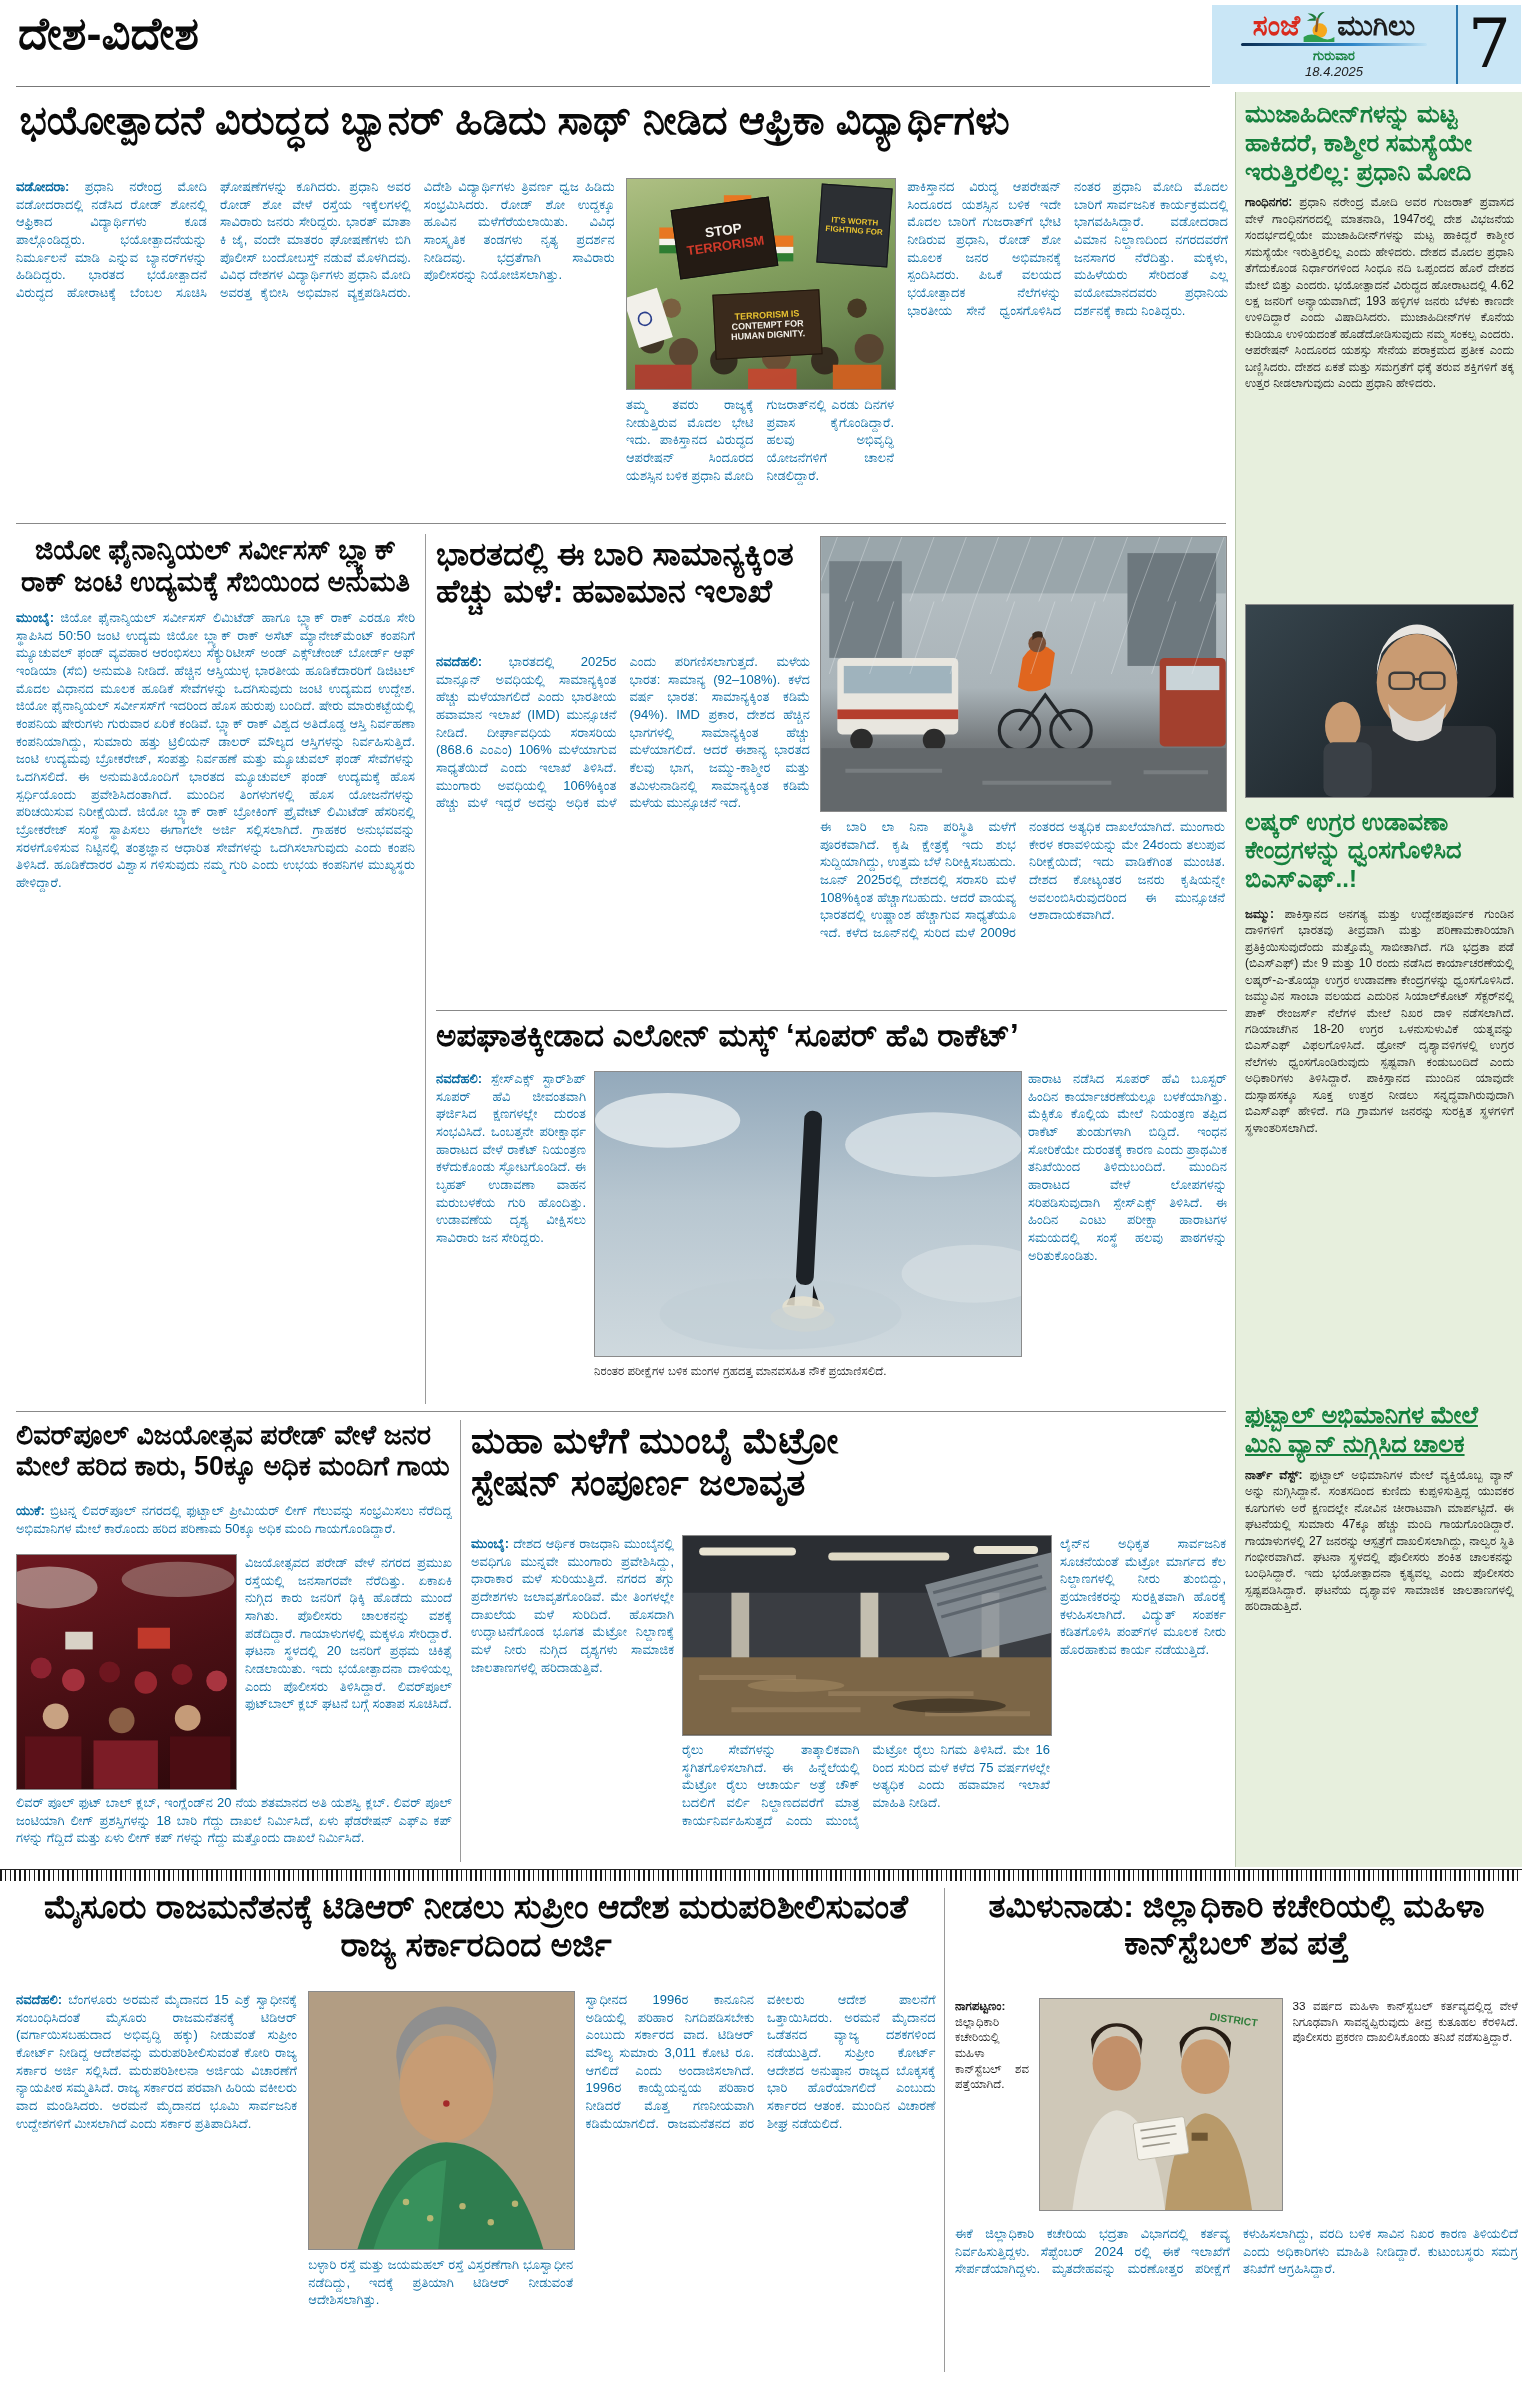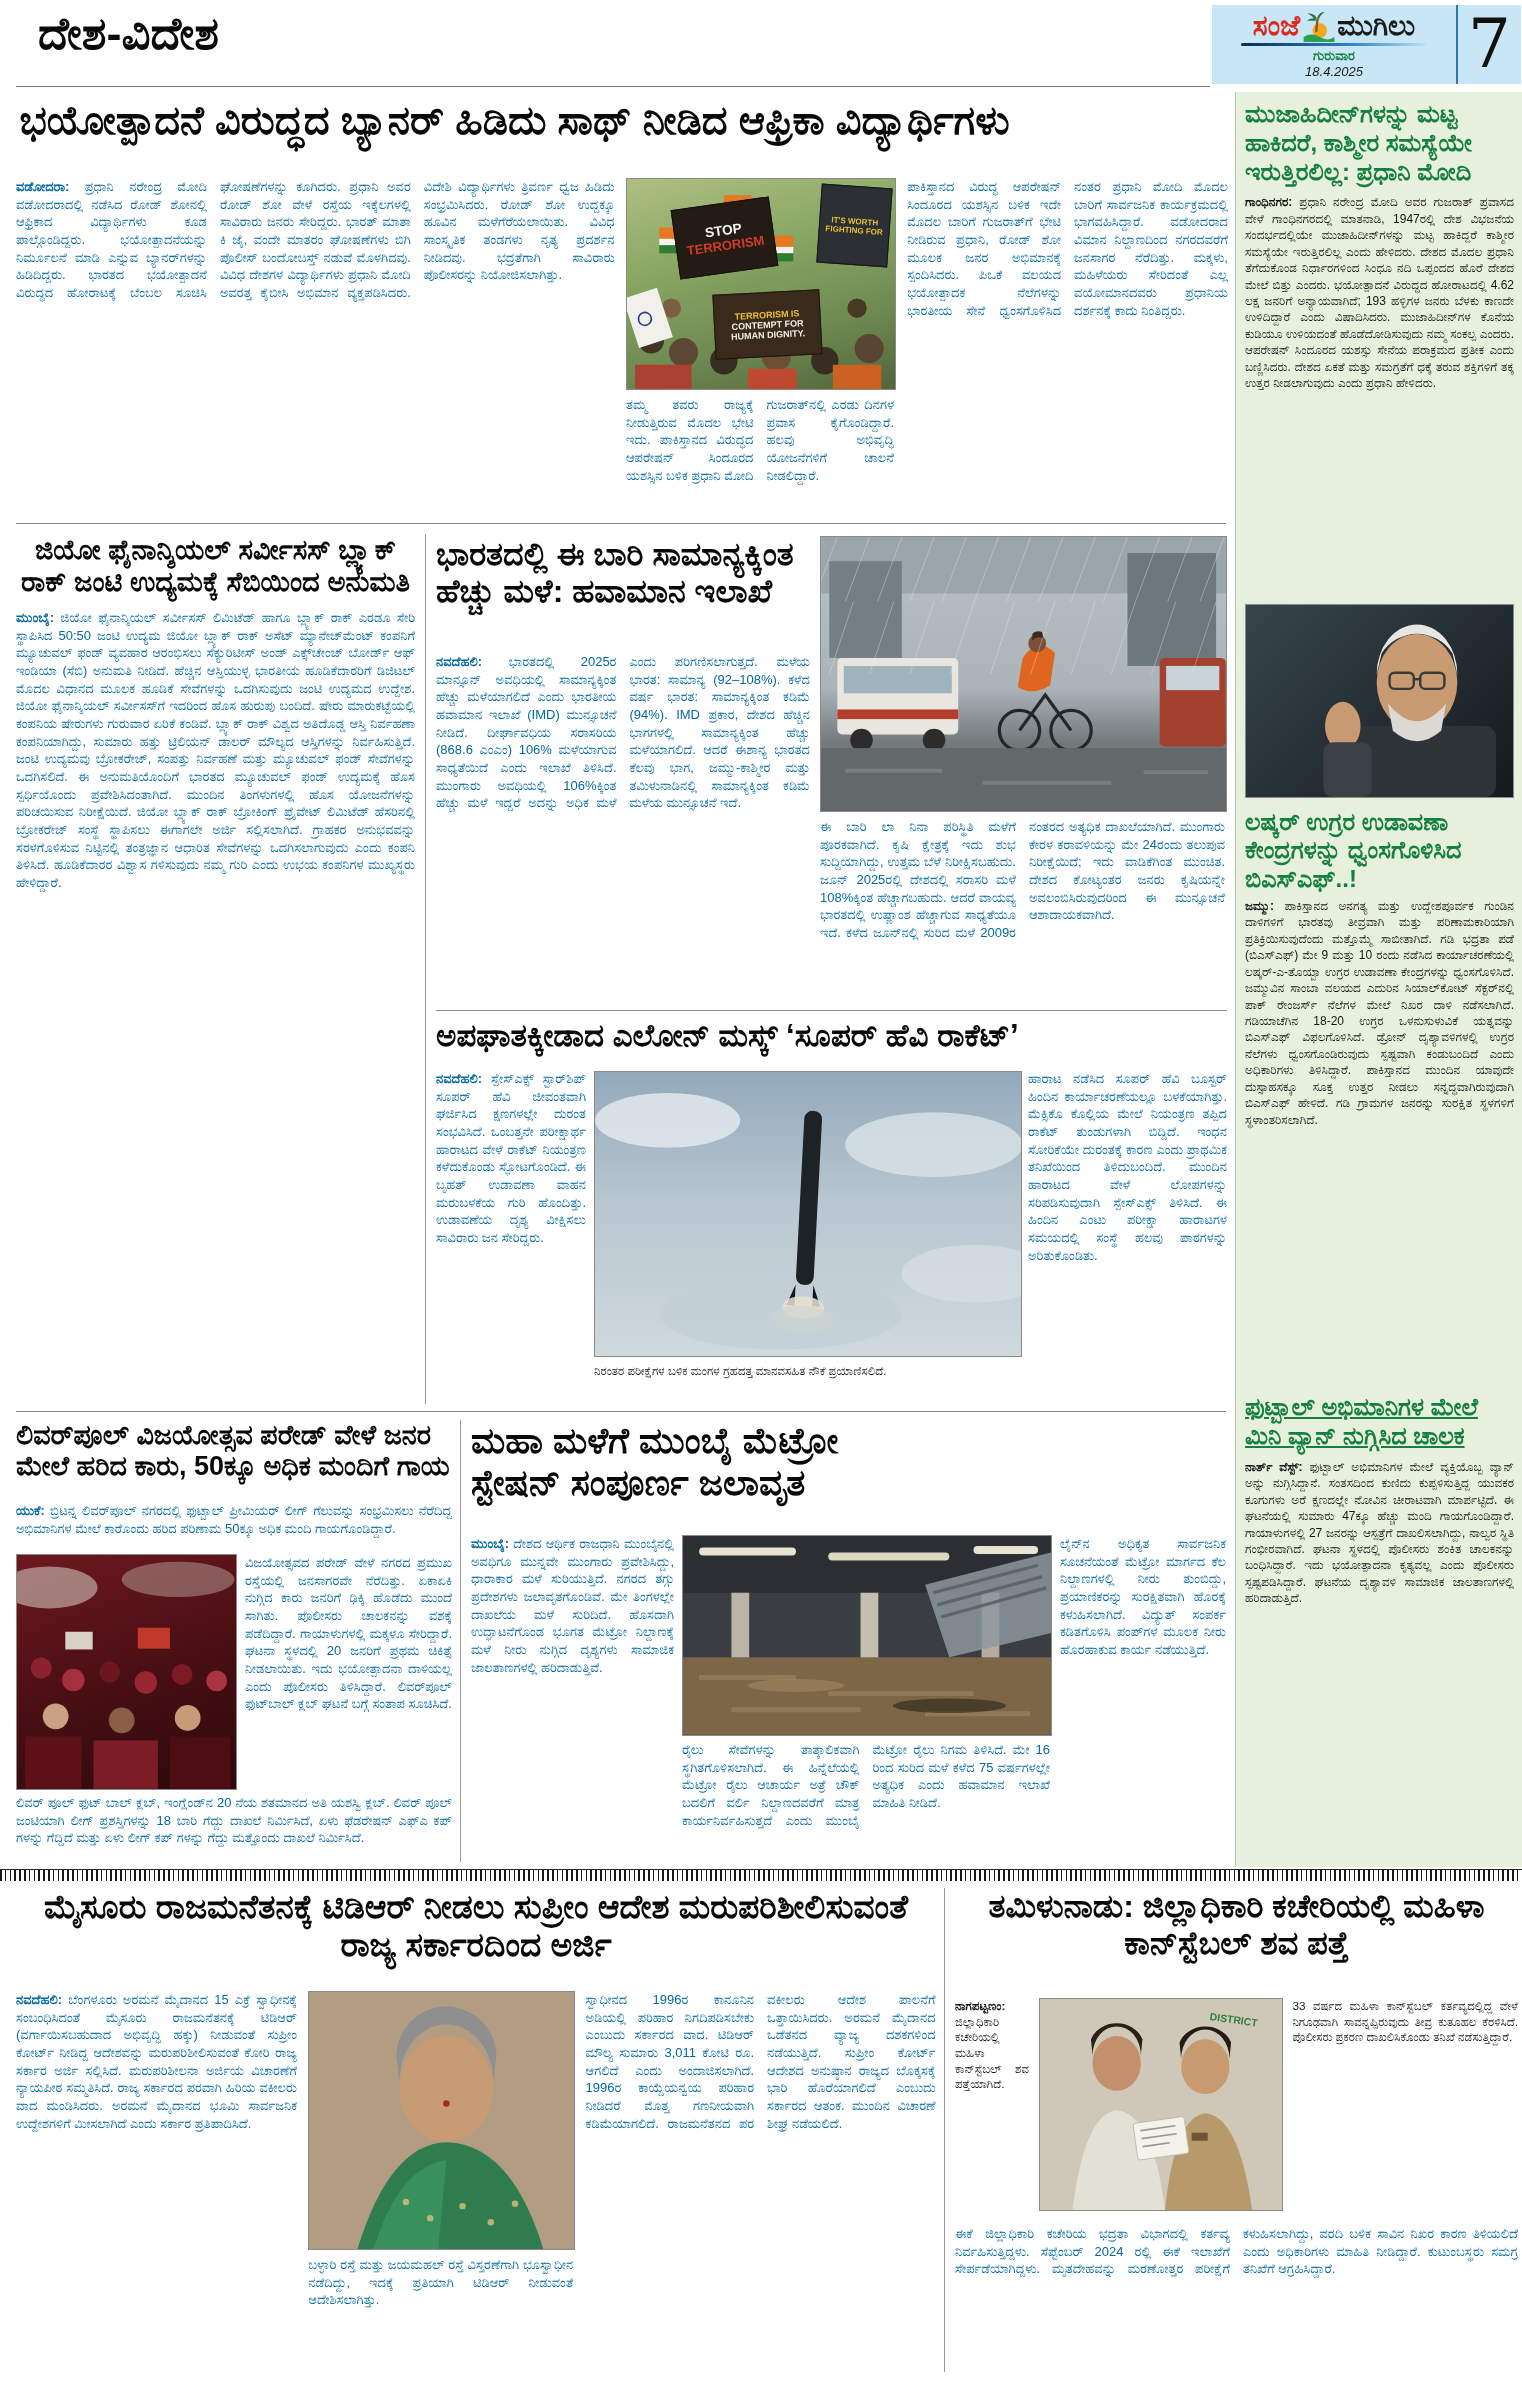--- a/index.html
+++ b/index.html
@@ -32,21 +32,21 @@
   #sidebar .sb-headline{font-weight:bold;font-size:24px;line-height:1.2;color:#15803d;}
   #sidebar .sb-body{font-size:12px;line-height:1.37;text-align:justify;color:#151515;overflow:hidden;}
   .dotted-band{position:absolute;left:0;top:1869px;width:1523px;height:11.3px;border-top:1.6px solid #222;background:repeating-linear-gradient(90deg,#1a1a1a 0 1.6px,transparent 1.6px 4.8px);}
   .sign{position:absolute;display:flex;flex-direction:column;align-items:center;justify-content:center;text-align:center;font-weight:bold;}
 </style>
 </head>
 <body>
 
 <div id="paper">
 
-  <div class="abs headline" style="left:38px;top:8px;font-size:45px;">ದೇಶ-ವಿದೇಶ</div>
+  <div class="abs headline" style="left:18px;top:8px;font-size:45px;">ದೇಶ-ವಿದೇಶ</div>
 
   <div id="masthead">
     <div class="logo-side">
       <div id="brandline">
         <span id="brand-red">ಸಂಜೆ</span>
         <span style="display:inline-block;width:34px;height:31px;">
           <svg width="34" height="31" viewBox="0 0 42 38">
             <circle cx="22" cy="24" r="9" fill="#f5a81c"></circle>
             <path d="M2 32 Q12 26 22 32 Q32 38 40 32 L40 38 L2 38 Z" fill="#2e9e4f"></path>
             <path d="M18 8 Q14 2 7 3 Q13 6 16 10 Z M19 8 Q21 1 28 1 Q22 5 21 10 Z M17 9 Q10 8 6 12 Q13 12 17 12 Z" fill="#1d7a3a"></path>
@@ -295,21 +295,21 @@
         <path d="M162 86 a50 62 0 0 1 100 0 l-6 -26 a52 52 0 0 0 -88 0 Z" fill="#e8e6e2"></path>
         <path d="M176 122 q36 44 72 0 l-6 34 q-30 26 -60 0 Z" fill="#dcd9d4"></path>
         <rect x="178" y="84" width="30" height="20" rx="6" fill="none" stroke="#3a3a3a" stroke-width="3"></rect>
         <rect x="216" y="84" width="30" height="20" rx="6" fill="none" stroke="#3a3a3a" stroke-width="3"></rect>
         <line x1="208" y1="92" x2="216" y2="92" stroke="#3a3a3a" stroke-width="3"></line>
         <ellipse cx="120" cy="150" rx="22" ry="30" fill="#c99b72"></ellipse>
         <rect x="96" y="170" width="60" height="68" rx="12" fill="#3a4046"></rect>
       </svg>
     </div>
     <div class="sb-headline">ಲಷ್ಕರ್ ಉಗ್ರರ ಉಡಾವಣಾ ಕೇಂದ್ರಗಳನ್ನು ಧ್ವಂಸಗೊಳಿಸಿದ ಬಿಎಸ್ಎಫ್..!</div>
-    <div class="sb-body" style="margin-top:4px;height:484px;">
+    <div class="sb-body" style="margin-top:12px;height:484px;">
       <span class="dateline">ಜಮ್ಮು:</span>
       <span>ಪಾಕಿಸ್ತಾನದ ಅನಗತ್ಯ ಮತ್ತು ಉದ್ದೇಶಪೂರ್ವಕ ಗುಂಡಿನ ದಾಳಿಗಳಿಗೆ ಭಾರತವು ತೀವ್ರವಾಗಿ ಮತ್ತು ಪರಿಣಾಮಕಾರಿಯಾಗಿ ಪ್ರತಿಕ್ರಿಯಿಸುವುದೆಂದು ಮತ್ತೊಮ್ಮೆ ಸಾಬೀತಾಗಿದೆ. ಗಡಿ ಭದ್ರತಾ ಪಡೆ (ಬಿಎಸ್ಎಫ್) ಮೇ 9 ಮತ್ತು 10 ರಂದು ನಡೆಸಿದ ಕಾರ್ಯಾಚರಣೆಯಲ್ಲಿ ಲಷ್ಕರ್-ಎ-ತೊಯ್ಬಾ ಉಗ್ರರ ಉಡಾವಣಾ ಕೇಂದ್ರಗಳನ್ನು ಧ್ವಂಸಗೊಳಿಸಿದೆ. ಜಮ್ಮುವಿನ ಸಾಂಬಾ ವಲಯದ ಎದುರಿನ ಸಿಯಾಲ್‌ಕೋಟ್ ಸೆಕ್ಟರ್‌ನಲ್ಲಿ ಪಾಕ್ ರೇಂಜರ್ಸ್ ನೆಲೆಗಳ ಮೇಲೆ ನಿಖರ ದಾಳಿ ನಡೆಸಲಾಗಿದೆ. ಗಡಿಯಾಚೆಗಿನ 18-20 ಉಗ್ರರ ಒಳನುಸುಳುವಿಕೆ ಯತ್ನವನ್ನು ಬಿಎಸ್ಎಫ್ ವಿಫಲಗೊಳಿಸಿದೆ. ಡ್ರೋನ್ ದೃಶ್ಯಾವಳಿಗಳಲ್ಲಿ ಉಗ್ರರ ನೆಲೆಗಳು ಧ್ವಂಸಗೊಂಡಿರುವುದು ಸ್ಪಷ್ಟವಾಗಿ ಕಂಡುಬಂದಿದೆ ಎಂದು ಅಧಿಕಾರಿಗಳು ತಿಳಿಸಿದ್ದಾರೆ. ಪಾಕಿಸ್ತಾನದ ಮುಂದಿನ ಯಾವುದೇ ದುಸ್ಸಾಹಸಕ್ಕೂ ಸೂಕ್ತ ಉತ್ತರ ನೀಡಲು ಸನ್ನದ್ಧವಾಗಿರುವುದಾಗಿ ಬಿಎಸ್ಎಫ್ ಹೇಳಿದೆ. ಗಡಿ ಗ್ರಾಮಗಳ ಜನರನ್ನು ಸುರಕ್ಷಿತ ಸ್ಥಳಗಳಿಗೆ ಸ್ಥಳಾಂತರಿಸಲಾಗಿದೆ.</span>
     </div>
     <div class="sb-headline" style="margin-top:11.3px;text-decoration:underline;">ಫುಟ್ಬಾಲ್ ಅಭಿಮಾನಿಗಳ ಮೇಲೆ ಮಿನಿ ವ್ಯಾನ್ ನುಗ್ಗಿಸಿದ ಚಾಲಕ</div>
     <div class="sb-body" style="margin-top:8px;height:347px;">
       <span class="dateline">ನಾರ್ತ್ ವೆಸ್ಟ್:</span>
       <span>ಫುಟ್ಬಾಲ್ ಅಭಿಮಾನಿಗಳ ಮೇಲೆ ವ್ಯಕ್ತಿಯೊಬ್ಬ ವ್ಯಾನ್ ಅನ್ನು ನುಗ್ಗಿಸಿದ್ದಾನೆ. ಸಂತಸದಿಂದ ಕುಣಿದು ಕುಪ್ಪಳಿಸುತ್ತಿದ್ದ ಯುವಕರ ಕೂಗುಗಳು ಅರೆ ಕ್ಷಣದಲ್ಲೇ ನೋವಿನ ಚೀರಾಟವಾಗಿ ಮಾರ್ಪಟ್ಟಿದೆ. ಈ ಘಟನೆಯಲ್ಲಿ ಸುಮಾರು 47ಕ್ಕೂ ಹೆಚ್ಚು ಮಂದಿ ಗಾಯಗೊಂಡಿದ್ದಾರೆ. ಗಾಯಾಳುಗಳಲ್ಲಿ 27 ಜನರನ್ನು ಆಸ್ಪತ್ರೆಗೆ ದಾಖಲಿಸಲಾಗಿದ್ದು, ನಾಲ್ವರ ಸ್ಥಿತಿ ಗಂಭೀರವಾಗಿದೆ. ಘಟನಾ ಸ್ಥಳದಲ್ಲಿ ಪೊಲೀಸರು ಶಂಕಿತ ಚಾಲಕನನ್ನು ಬಂಧಿಸಿದ್ದಾರೆ. ಇದು ಭಯೋತ್ಪಾದನಾ ಕೃತ್ಯವಲ್ಲ ಎಂದು ಪೊಲೀಸರು ಸ್ಪಷ್ಟಪಡಿಸಿದ್ದಾರೆ. ಘಟನೆಯ ದೃಶ್ಯಾವಳಿ ಸಾಮಾಜಿಕ ಜಾಲತಾಣಗಳಲ್ಲಿ ಹರಿದಾಡುತ್ತಿದೆ.</span>
     </div>
   </div>
 

